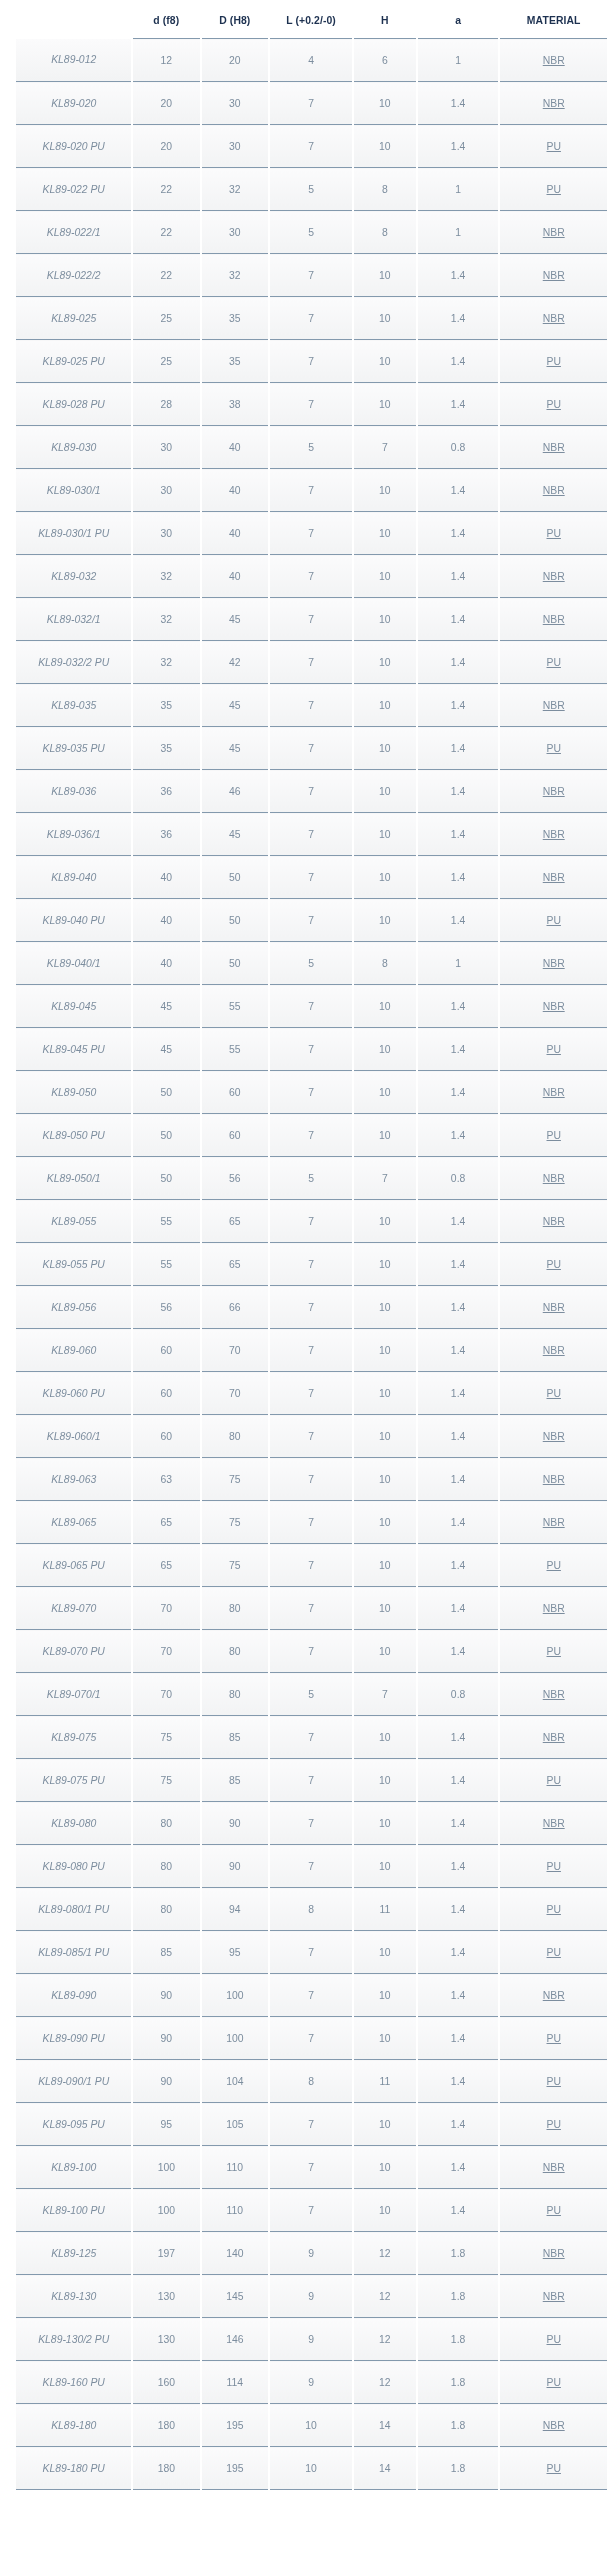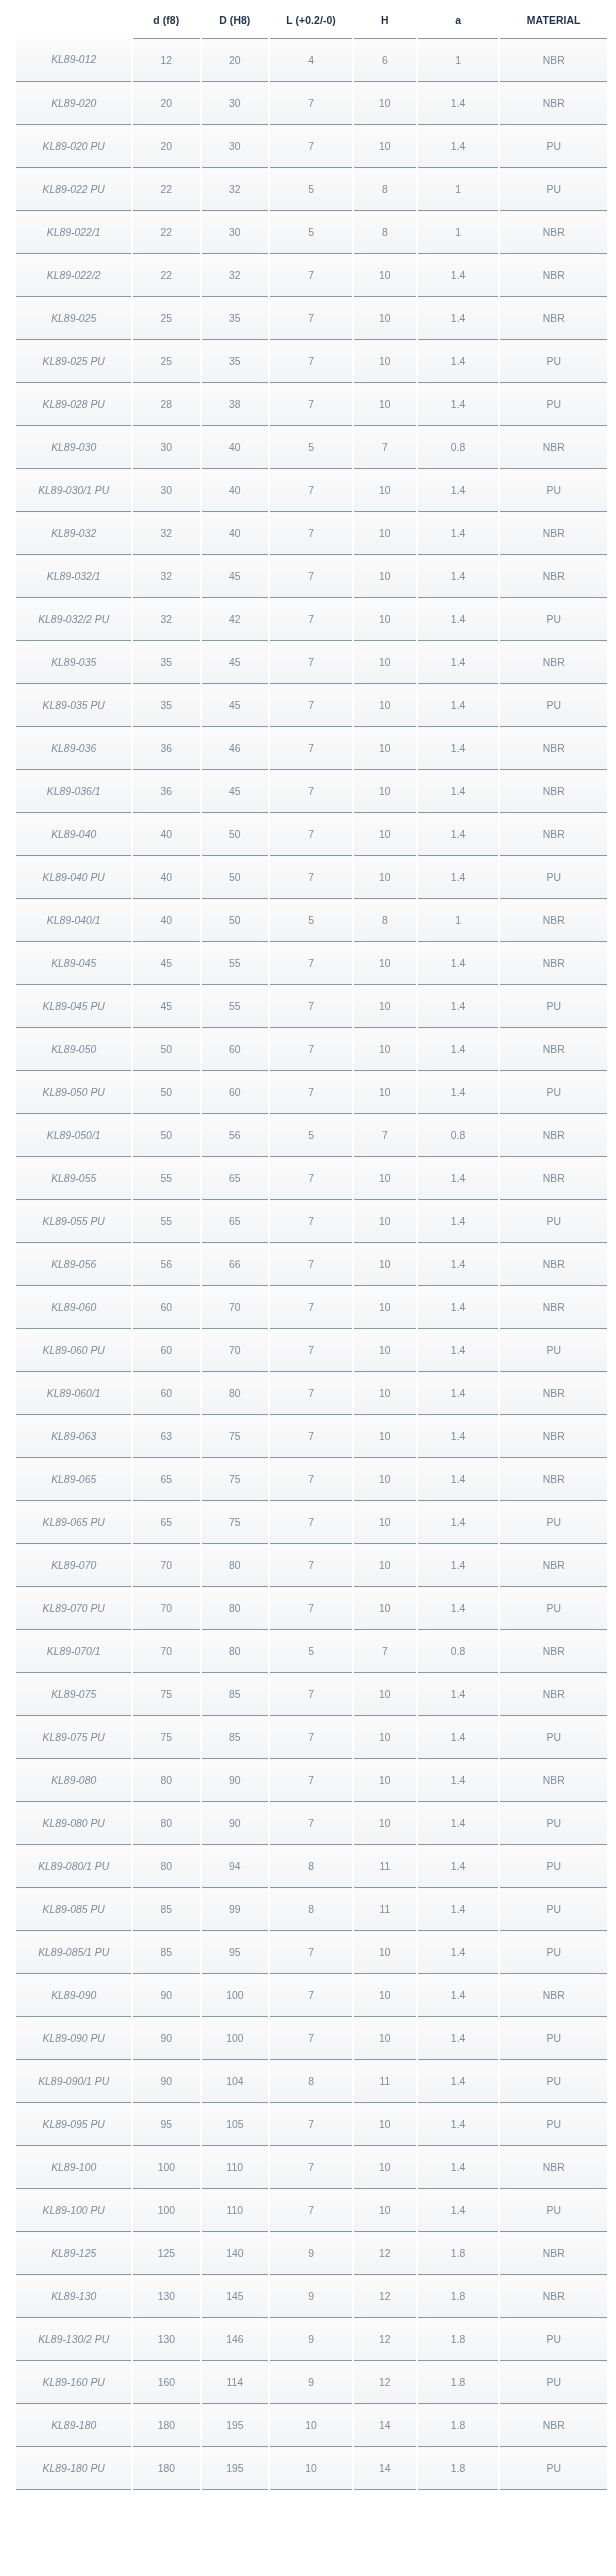--- a/index.html
+++ b/index.html
@@ -64,21 +64,21 @@
     text-align: center;
     height: 42px;
     padding: 0 1.8px;
     background: #f5f6f7;
     border-bottom: 1.8px solid #8399ad;
     border-right: 2.7px solid #ffffff;
     white-space: nowrap;
     vertical-align: middle;
     background-image: linear-gradient(to bottom, #fbfbfc 0%, #f2f3f4 100%);
   }
-  tbody td:last-child { border-right: none; }
+  tbody td:last-child { border-right: none; text-decoration: underline; }
 
   tbody tr:last-child td {
     border-bottom: 1.8px solid #8399ad;
   }
 
   tbody td.code-cell {
     color: #7c8d9e;
     font-style: italic;
   }
 </style>
@@ -192,20 +192,29 @@
         <tr>
           <td class="code-cell">KL89-030</td>
           <td>30</td>
           <td>40</td>
           <td>5</td>
           <td>7</td>
           <td>0.8</td>
           <td>NBR</td>
         </tr>
         <tr>
+          <td class="code-cell">KL89-030/1</td>
+          <td>30</td>
+          <td>40</td>
+          <td>7</td>
+          <td>10</td>
+          <td>1.4</td>
+          <td>NBR</td>
+        </tr>
+        <tr>
           <td class="code-cell">KL89-030/1 PU</td>
           <td>30</td>
           <td>40</td>
           <td>7</td>
           <td>10</td>
           <td>1.4</td>
           <td>PU</td>
         </tr>
         <tr>
           <td class="code-cell">KL89-032</td>
@@ -489,29 +498,20 @@
         <tr>
           <td class="code-cell">KL89-080/1 PU</td>
           <td>80</td>
           <td>94</td>
           <td>8</td>
           <td>11</td>
           <td>1.4</td>
           <td>PU</td>
         </tr>
         <tr>
-          <td class="code-cell">KL89-085 PU</td>
-          <td>85</td>
-          <td>99</td>
-          <td>8</td>
-          <td>11</td>
-          <td>1.4</td>
-          <td>PU</td>
-        </tr>
-        <tr>
           <td class="code-cell">KL89-085/1 PU</td>
           <td>85</td>
           <td>95</td>
           <td>7</td>
           <td>10</td>
           <td>1.4</td>
           <td>PU</td>
         </tr>
         <tr>
           <td class="code-cell">KL89-090</td>
@@ -562,21 +562,21 @@
           <td class="code-cell">KL89-100 PU</td>
           <td>100</td>
           <td>110</td>
           <td>7</td>
           <td>10</td>
           <td>1.4</td>
           <td>PU</td>
         </tr>
         <tr>
           <td class="code-cell">KL89-125</td>
-          <td>125</td>
+          <td>197</td>
           <td>140</td>
           <td>9</td>
           <td>12</td>
           <td>1.8</td>
           <td>NBR</td>
         </tr>
         <tr>
           <td class="code-cell">KL89-130</td>
           <td>130</td>
           <td>145</td>

